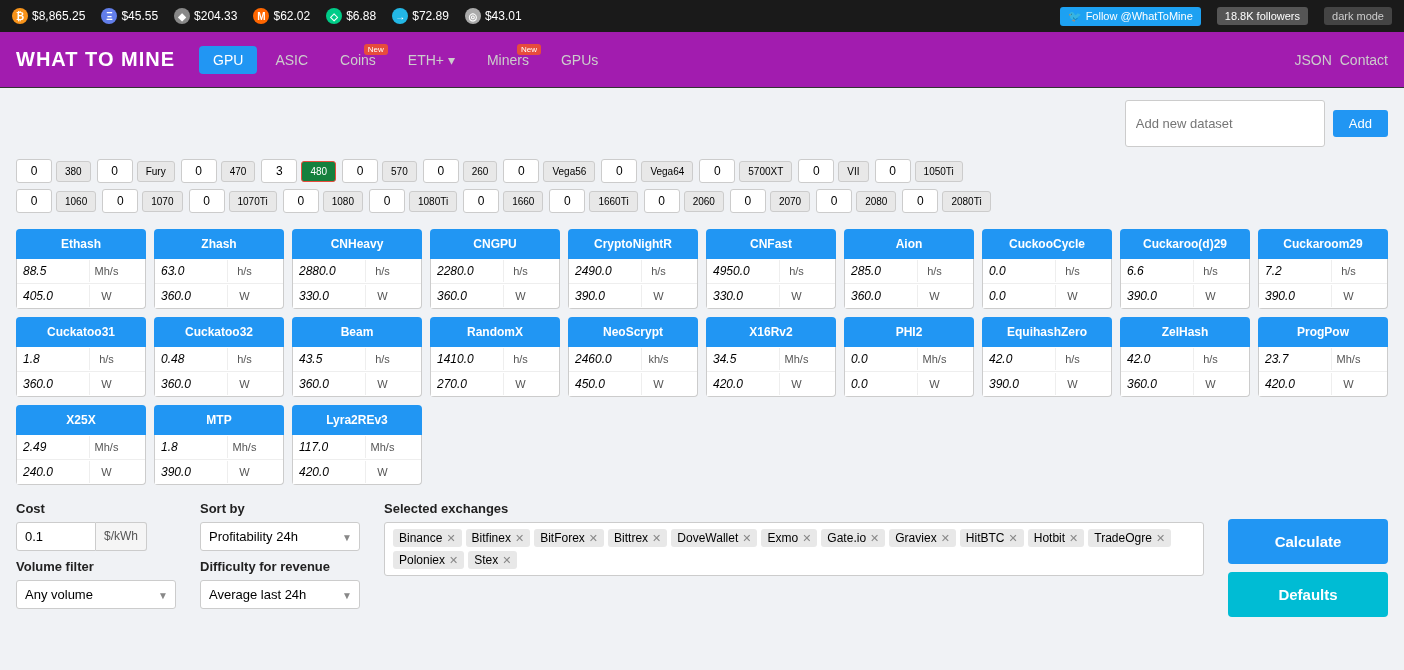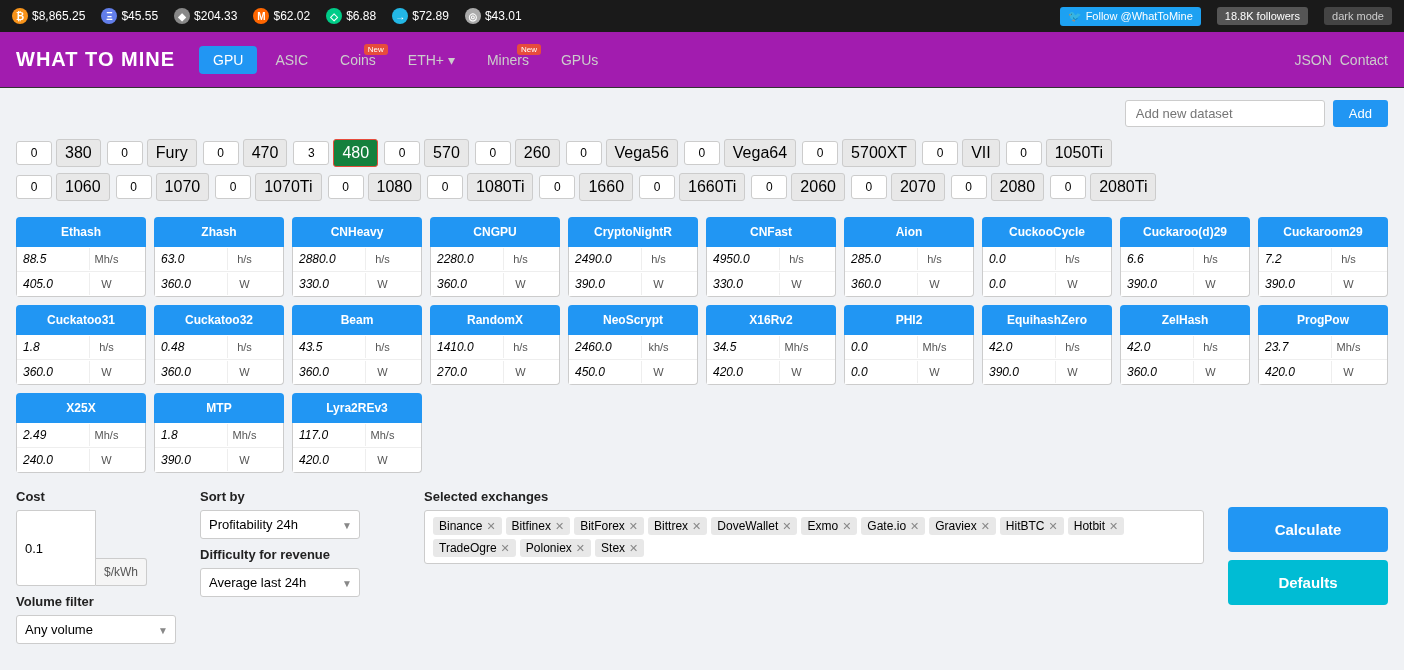--- a/index.html
+++ b/index.html
@@ -126,21 +126,21 @@
     .dataset-bar {
       display: flex;
       justify-content: flex-end;
       align-items: center;
       gap: 8px;
       margin-bottom: 12px;
     }
     .dataset-input {
       border: 1px solid #ccc;
       border-radius: 3px;
-      padding: 5px 10px;
+      padding: 15px 10px;
       font-size: 13px;
       width: 200px;
       color: #999;
     }
     .add-btn {
       background: #2196f3;
       color: #fff;
       border: none;
       border-radius: 3px;
       padding: 6px 16px;
@@ -166,21 +166,21 @@
       border-radius: 3px;
       padding: 4px 4px;
       font-size: 12px;
       text-align: center;
     }
     .gpu-label {
       background: #e8e8e8;
       border: 1px solid #ccc;
       border-radius: 3px;
       padding: 4px 8px;
-      font-size: 16px;
+      font-size: 10px;
     }
     .gpu-label.highlight {
       background: #15803d;
       color: #fff;
       border-color: #e74c3c;
     }
 
     
     .algo-grid {
       display: flex;
@@ -257,21 +257,20 @@
       width: 80px;
     }
     .unit-label {
       background: #f5f5f5;
       border: 1px solid #ccc;
       border-left: none;
       border-radius: 0 3px 3px 0;
       padding: 6px 8px;
       font-size: 12px;
       color: #555;
-      margin-top: 48px;
     }
     .select-input {
       border: 1px solid #ccc;
       border-radius: 3px;
       padding: 6px 8px;
       font-size: 13px;
       width: 100%;
       background: #fff;
       appearance: none;
       cursor: pointer;
@@ -284,21 +283,21 @@
       position: absolute;
       right: 8px;
       top: 50%;
       transform: translateY(-50%);
       font-size: 10px;
       color: #888;
       pointer-events: none;
     }
 
     
-    .exchanges-col { flex: 1; min-width: 300px; margin-left: 40px; }
+    .exchanges-col { flex: 1; min-width: 300px; }
     .exchange-tags {
       border: 1px solid #ccc;
       border-radius: 3px;
       background: #fff;
       padding: 6px 8px;
       display: flex;
       flex-wrap: wrap;
       gap: 4px;
     }
     .exchange-tag {

